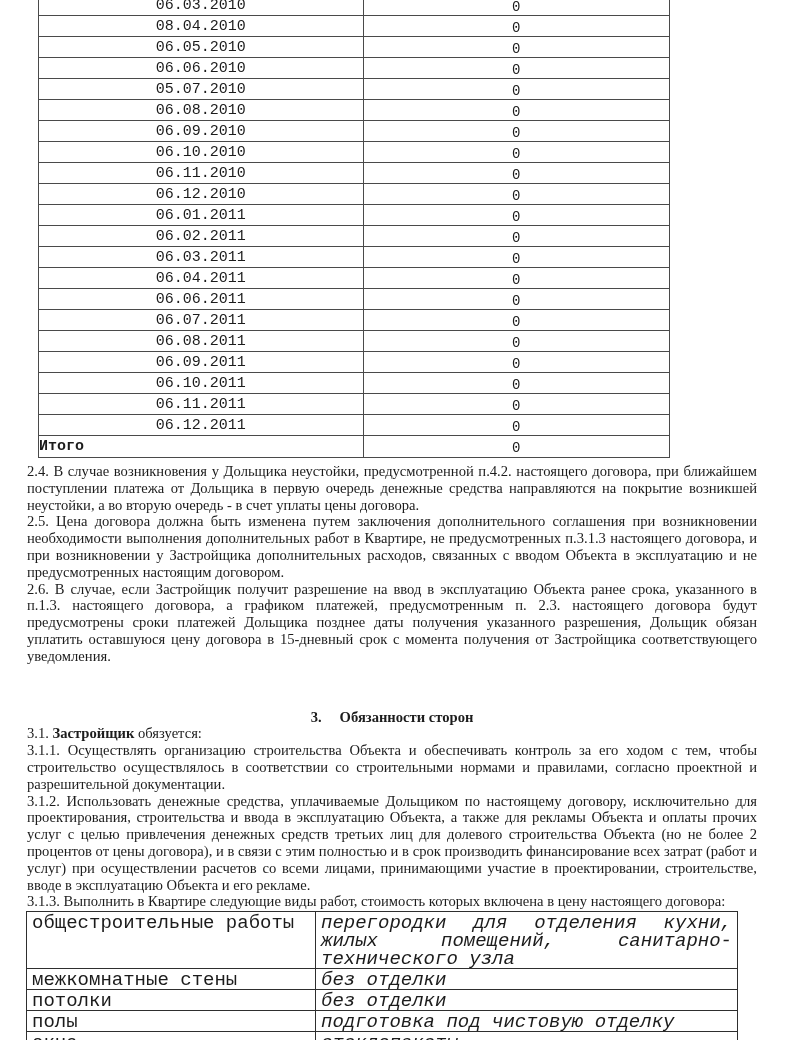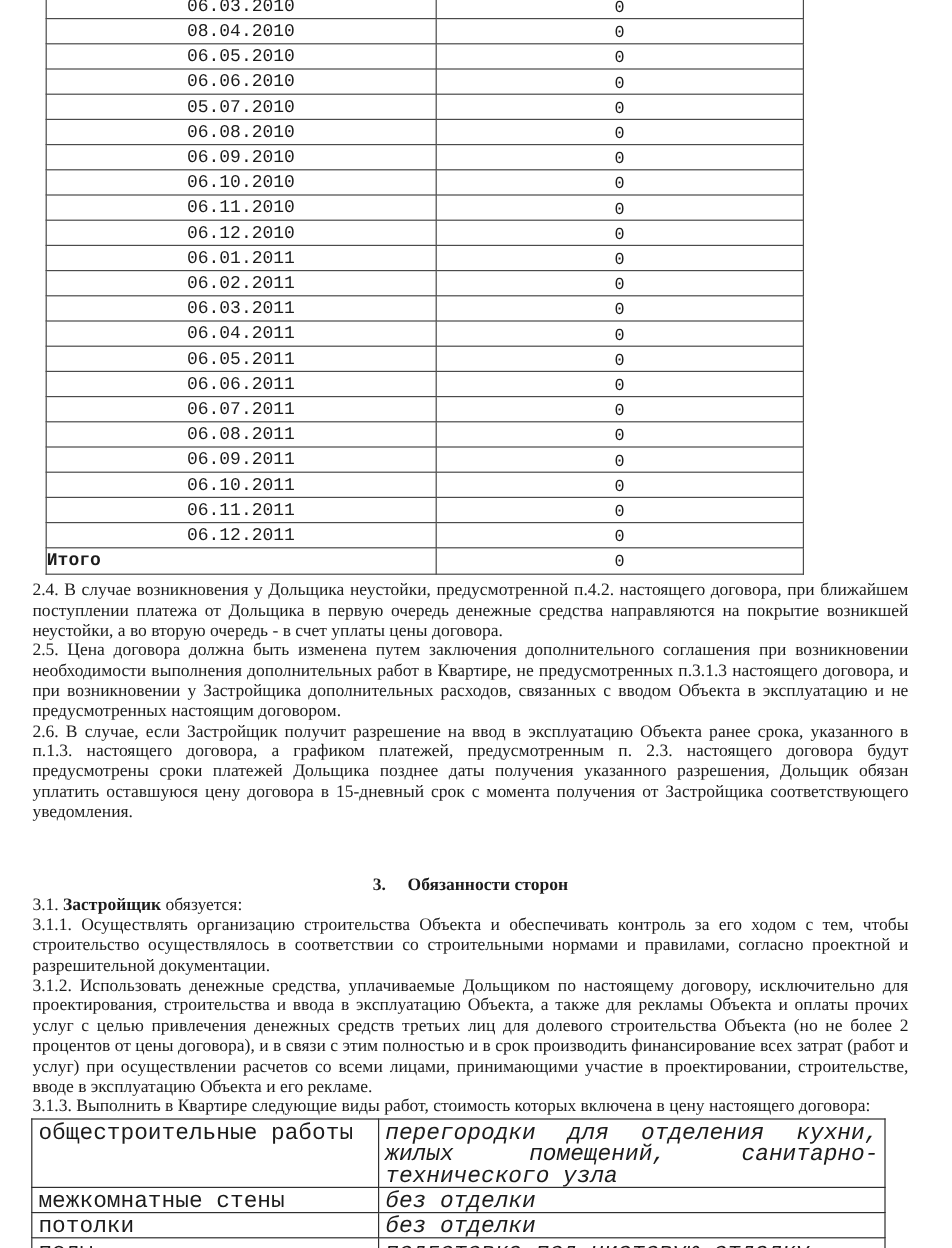--- a/index.html
+++ b/index.html
@@ -147,24 +147,20 @@
       <tr>
         <td class="sched-date">06.02.2011</td>
         <td class="sched-val">0</td>
       </tr>
       <tr>
         <td class="sched-date">06.03.2011</td>
         <td class="sched-val">0</td>
       </tr>
       <tr>
         <td class="sched-date">06.04.2011</td>
-        <td class="sched-val">0</td>
-      </tr>
-      <tr>
-        <td class="sched-date">06.05.2011</td>
         <td class="sched-val">0</td>
       </tr>
       <tr>
         <td class="sched-date">06.06.2011</td>
         <td class="sched-val">0</td>
       </tr>
       <tr>
         <td class="sched-date">06.07.2011</td>
         <td class="sched-val">0</td>
       </tr>

